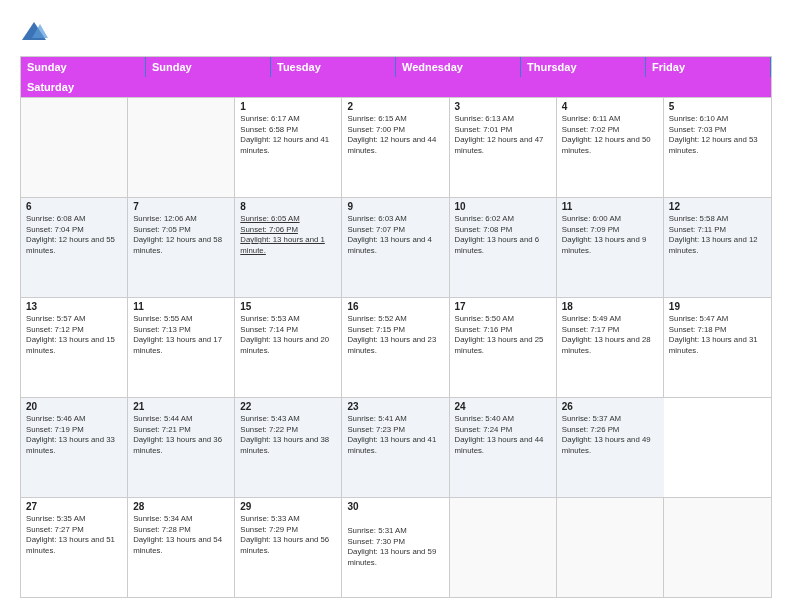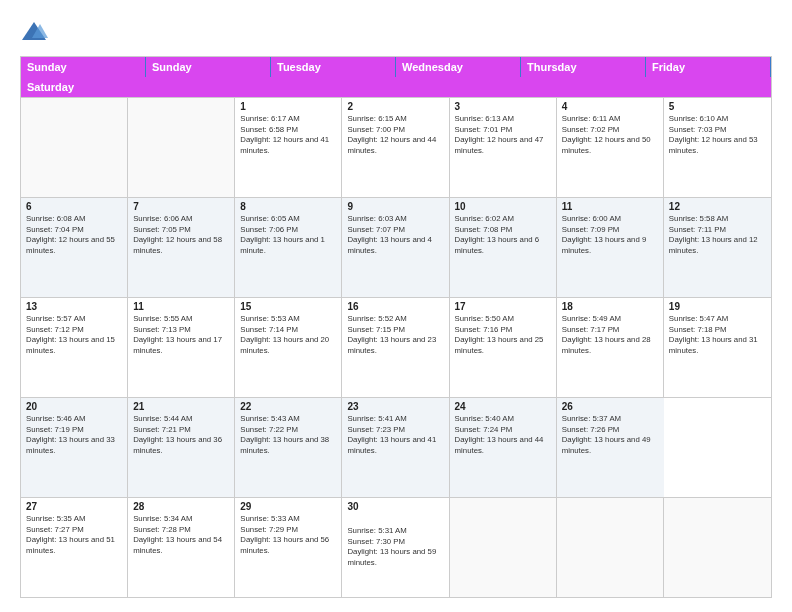--- a/index.html
+++ b/index.html
@@ -186,27 +186,27 @@
         </div>
         <div class="cal-row alt-row">
           <div class="cal-cell">
             <div class="cell-day">6</div>
             <div class="cell-info" style="white-space: pre-line;">Sunrise: 6:08 AM
 Sunset: 7:04 PM
 Daylight: 12 hours and 55 minutes.</div>
           </div>
           <div class="cal-cell">
             <div class="cell-day">7</div>
-            <div class="cell-info" style="white-space: pre-line;">Sunrise: 6:06 AM
+            <div class="cell-info" style="white-space: pre-line;">Sunrise: 12:06 AM
 Sunset: 7:05 PM
 Daylight: 12 hours and 58 minutes.</div>
           </div>
           <div class="cal-cell">
             <div class="cell-day">8</div>
-            <div class="cell-info" style="white-space: pre-line;">Sunrise: 6:05 AM
+            <div class="cell-info" style="white-space: pre-line; text-decoration: underline;">Sunrise: 6:05 AM
 Sunset: 7:06 PM
 Daylight: 13 hours and 1 minute.</div>
           </div>
           <div class="cal-cell">
             <div class="cell-day">9</div>
             <div class="cell-info" style="white-space: pre-line;">Sunrise: 6:03 AM
 Sunset: 7:07 PM
 Daylight: 13 hours and 4 minutes.</div>
           </div>
           <div class="cal-cell">

